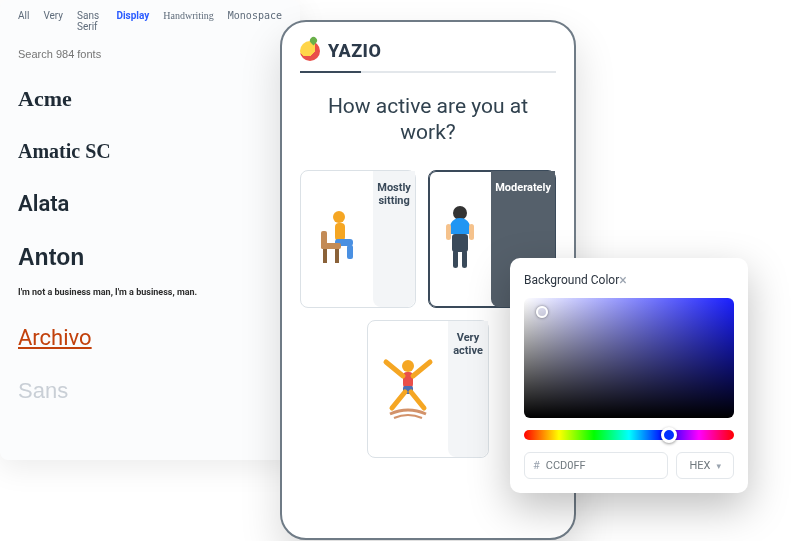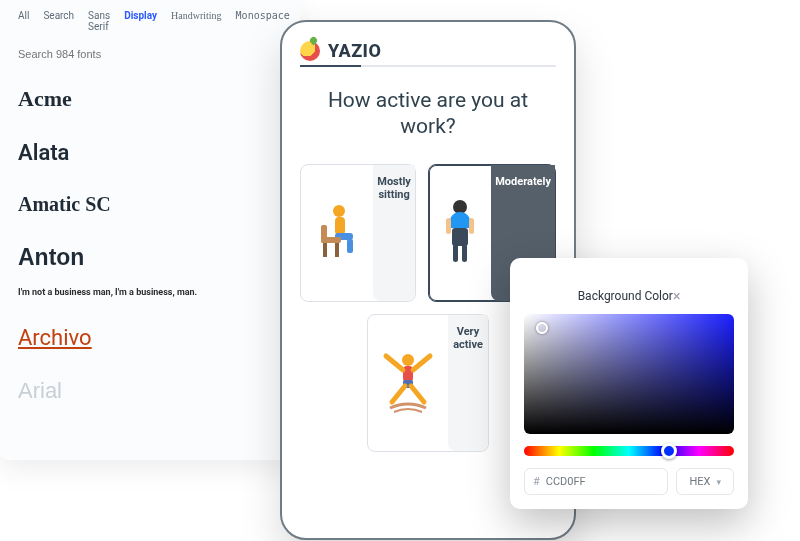--- a/index.html
+++ b/index.html
@@ -16,83 +16,83 @@
 .font-sub { font-size: 9px; color: #2e2e2e; font-weight: 700; margin-top: 16px; }
 .font-acme { font-family: Georgia, serif; font-weight:700; }
 .font-alata { font-weight: 600; }
 .font-amatic { font-family: "Brush Script MT", cursive; font-size:20px; }
 .font-anton { font-weight: 900; font-family: Impact, sans-serif; font-size:23px;}
 .font-archivo { color: #c2410c; font-weight: 400; text-decoration: underline; }
 .font-arial { color: #c9cfd6; font-weight: 400; font-family: Arial; }
 
 
 .phone { position: absolute; left: 280px; top: 20px; width: 296px; height: 520px; background: #fff; border: 2px solid #6f7b86; border-radius: 26px; box-shadow: 0 20px 40px rgba(0,0,0,0.15); padding: 18px 18px 0; }
-.brand { display: flex; align-items: flex-end; gap: 8px; margin-bottom: 4px; }
+.brand { display: flex; align-items: flex-end; gap: 8px; margin-bottom: 10px; }
 .brand .logo { width: 20px; height: 20px; background: radial-gradient(circle at 35% 35%, #ffd54a 0 45%, #e94f4a 46% 100%); border-radius: 50%; position: relative; }
 .brand .logo::after { content:""; position:absolute; top:-4px; right:3px; width:7px; height:7px; background:#6ab04a; border-radius:50% 50% 0 50%; transform:rotate(45deg);}
 .brand .name { font-weight: 800; color: #2c3a4a; font-size: 18px; letter-spacing: 0.5px; }
 .progress { height: 2px; background: #e3e7eb; margin-bottom: 20px; position: relative; }
 .progress::before { content:""; position:absolute; left:0; top:0; height:2px; width:24%; background:#3a4a5a;}
 .phone h2 { text-align: center; font-size: 21px; font-weight: 400; color: #31424f; line-height: 1.25; margin-bottom: 24px; }
 .options { display: grid; grid-template-columns: 1fr 1fr; gap: 12px; }
 .card { border: 1px solid #dbe1e6; border-radius: 8px; background: #fff; display: flex; min-height: 138px; cursor: pointer; }
 .card.selected { border-color: #3a4a5a; box-shadow: 0 0 0 1px #3a4a5a inset; }
 .card .illus { flex: 1; display: flex; align-items: center; justify-content: center; padding: 8px; }
 .card .label { background: #f3f5f7; color: #3a4a5a; font-weight: 700; font-size: 11px; text-align: center; padding: 10px 4px; border-radius: 0 0 8px 8px; }
 .card.selected .label { background: #55606b; color: #fff; }
 .center-card { grid-column: 1 / 3; display:flex; justify-content:center; }
 .center-card .card { width: calc(50% - 6px); }
 
 
 .picker { position: absolute; left: 510px; top: 258px; width: 238px; background: #fff; border-radius: 10px; box-shadow: 0 15px 40px rgba(0,0,0,0.25); padding: 14px; }
-.picker-head { display:flex; justify-content:center; align-items:center; margin-bottom:10px;margin-top:16px;}
+.picker-head { display:flex; justify-content:flex-start; align-items:center; margin-bottom:10px;}
 .picker-title { font-size: 12px; color: #2c3540; }
 .picker-close { color: #9aa3af; font-size: 14px; cursor:pointer;}
 .sv-area { width: 100%; height: 120px; border-radius: 6px; background: linear-gradient(to top, #000, rgba(0,0,0,0)), linear-gradient(to right, #fff, #1a1fff); position: relative; }
 .sv-thumb { position:absolute; left:12px; top:8px; width:12px; height:12px; border:2px solid #fff; border-radius:50%; box-shadow:0 0 3px rgba(0,0,0,0.5);}
 .hue { margin-top:12px; height:10px; border-radius:6px; background: linear-gradient(to right, #ff0000, #ffff00, #00ff00, #00ffff, #0000ff, #ff00ff, #ff0000); position:relative;}
 .hue-thumb { position:absolute; left:65%; top:-3px; width:16px; height:16px; background:#0030ff; border:3px solid #fff; border-radius:50%; box-shadow:0 1px 3px rgba(0,0,0,0.4);}
 .picker-row { display:flex; gap:8px; margin-top:12px;}
 .picker-row .hex { flex:1; display:flex; align-items:center; border:1px solid #e3e7eb; border-radius:6px; padding:6px 8px; font-size:11px; color:#70797f;}
 .picker-row .hex span.hash { color:#9aa3af; margin-right:6px;}
 .format { display:flex; align-items:center; gap:6px; border:1px solid #e3e7eb; border-radius:6px; padding:6px 12px; font-size:11px; color:#70797f; cursor:pointer;}
 .chev { font-size:9px; color:#9aa3af;}
 </style>
 </head>
 <body>
 
 <div class="font-panel">
   <div class="font-tabs">
     <span class="font-tab">All</span>
-    <span class="font-tab">Search</span>
+    <span class="font-tab">Very</span>
     <span class="font-tab">Sans Serif</span>
     <span class="font-tab active">Display</span>
     <span class="font-tab" style="font-family:cursive;">Handwriting</span>
     <span class="font-tab" style="font-family:monospace;">Monospace</span>
   </div>
   <input class="font-search" placeholder="Search 984 fonts" style="">
   <div class="font-list">
     <div class="font-item">
         <div class="font-name font-acme">Acme</div>
       </div>
     <div class="font-item">
-        <div class="font-name font-alata">Alata</div>
+        <div class="font-name font-amatic">Amatic SC</div>
       </div>
     <div class="font-item">
-        <div class="font-name font-amatic">Amatic SC</div>
+        <div class="font-name font-alata">Alata</div>
       </div>
     <div class="font-item">
       <div class="font-name font-anton">Anton</div>
       <div class="font-sub">I'm not a business man, I'm a business, man.</div>
     </div>
     <div class="font-item">
         <div class="font-name font-archivo">Archivo</div>
       </div>
     <div class="font-item">
-        <div class="font-name font-arial">Arial</div>
+        <div class="font-name font-arial">Sans</div>
       </div>
   </div>
 </div>
 
 <div class="phone">
   <div class="brand">
     <div class="logo"></div>
     <div class="name">YAZIO</div>
   </div>
   <div class="progress"></div>

